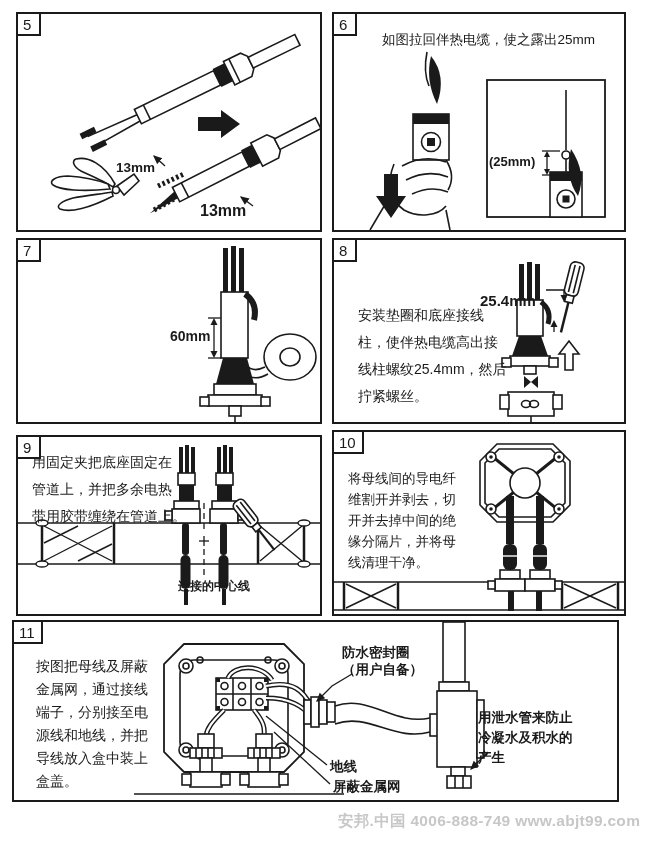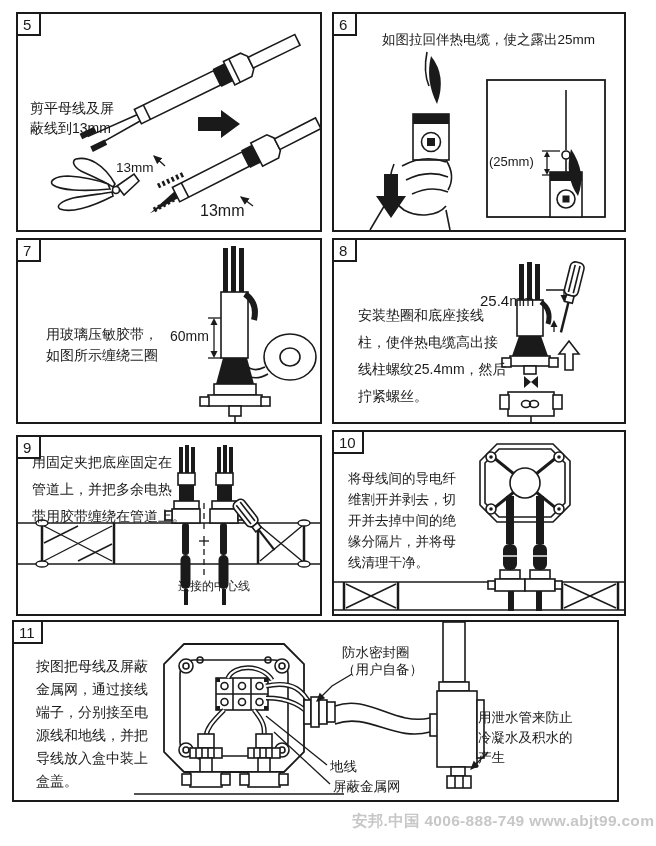--- a/index.html
+++ b/index.html
@@ -3,24 +3,24 @@
 <meta charset="utf-8">
 <style>
   html,body{margin:0;padding:0;background:#fff;}
   .page{position:relative;width:656px;height:846px;background:#fff;overflow:hidden;
         font-family:"Liberation Sans","DejaVu Sans",sans-serif;color:#1a1a1a;}
   .panel{position:absolute;border:2px solid #1a1a1a;background:#fff;}
   .num{position:absolute;top:-2px;left:-2px;border:2px solid #1a1a1a;background:#fff;
        font-size:15px;line-height:1;padding:3px 6px 2px 5px;min-width:10px;font-weight:500;z-index:3;}
   .art{position:absolute;left:0;top:0;width:100%;height:100%;z-index:1;}
   .txt{position:absolute;font-weight:normal;font-size:14px;white-space:pre-line;z-index:2;}
-  .dim{position:absolute;font-weight:normal;font-size:13.5px;white-space:nowrap;z-index:2;}
-  .callout{position:absolute;font-weight:normal;font-size:13.5px;white-space:pre-line;z-index:2;}
+  .dim{position:absolute;font-weight:bold;font-size:13.5px;white-space:nowrap;z-index:2;}
+  .callout{position:absolute;font-weight:bold;font-size:13.5px;white-space:pre-line;z-index:2;}
   .footer{position:absolute;left:338px;top:811px;font-size:15.5px;font-weight:bold;
-          color:#c7c7c7;letter-spacing:.3px;white-space:nowrap;z-index:2;margin-left:14px;}
+          color:#c7c7c7;letter-spacing:.3px;white-space:nowrap;z-index:2;}
   svg{display:block;}
 </style>
 </head>
 <body>
 
 <div class="page">
 
   <section class="panel" style="left:16px;top:12px;width:302px;height:216px">
     <div class="num">5</div>
     <svg class="art" viewBox="0 0 302 216">
@@ -65,22 +65,20 @@
         <path d="M92 175 C64 178 42 176 35 171 C30 167 38 162 50 162 C66 163 82 167 90 170 Z"></path>
         <path d="M95 182 C72 194 52 199 42 195 C37 192 44 187 55 184 C70 181 84 180 94 178 Z"></path>
         <circle cx="98" cy="176" r="3.5"></circle>
       </g>
 
       <g stroke="#1a1a1a" stroke-width="1.3" fill="none">
         <path d="M147 152 L136 142" marker-end="url(#ah5)"></path>
         <path d="M235 192 L223 183" marker-end="url(#ah5)"></path>
       </g>
     </svg>
-    <div class="txt" style="left:12px;top:84px;line-height:20px">剪平母线及屏
-蔽线到13mm</div>
     <div class="dim" style="left:98px;top:146px">13mm</div>
     <div class="dim" style="left:182px;top:188px;font-size:16px">13mm</div>
   </section>
 
   <section class="panel" style="left:332px;top:12px;width:290px;height:216px">
     <div class="num">6</div>
     <svg class="art" viewBox="0 0 290 216">
       <g stroke="#1a1a1a" fill="none" stroke-width="1.6">
 
         <path d="M93 38 q-4 20 2 34"></path>
@@ -153,22 +151,20 @@
         </g>
         <polygon points="205,118 229,118 236,144 198,144" fill="#1a1a1a" stroke="none"></polygon>
         <rect x="196" y="144" width="42" height="11" fill="#fff"></rect>
         <rect x="190" y="155" width="54" height="11" fill="#fff"></rect>
         <rect x="182" y="157" width="9" height="9" fill="#fff"></rect>
         <rect x="243" y="157" width="9" height="9" fill="#fff"></rect>
         <rect x="211" y="166" width="12" height="10" fill="#fff"></rect>
         <line x1="217" y1="176" x2="217" y2="182"></line>
       </g>
     </svg>
-    <div class="txt" style="left:28px;top:84px;line-height:21px">用玻璃压敏胶带，
-如图所示缠绕三圈</div>
     <div class="dim" style="left:152px;top:88px;font-size:14px">60mm</div>
   </section>
 
   <section class="panel" style="left:332px;top:238px;width:290px;height:182px">
     <div class="num">8</div>
     <svg class="art" viewBox="0 0 290 182">
       <g stroke="#1a1a1a" fill="none" stroke-width="1.6">
         <rect x="185" y="24" width="5" height="36" fill="#1a1a1a" stroke="none"></rect>
         <rect x="193" y="22" width="5" height="38" fill="#1a1a1a" stroke="none"></rect>
         <rect x="201" y="24" width="5" height="36" fill="#1a1a1a" stroke="none"></rect>

